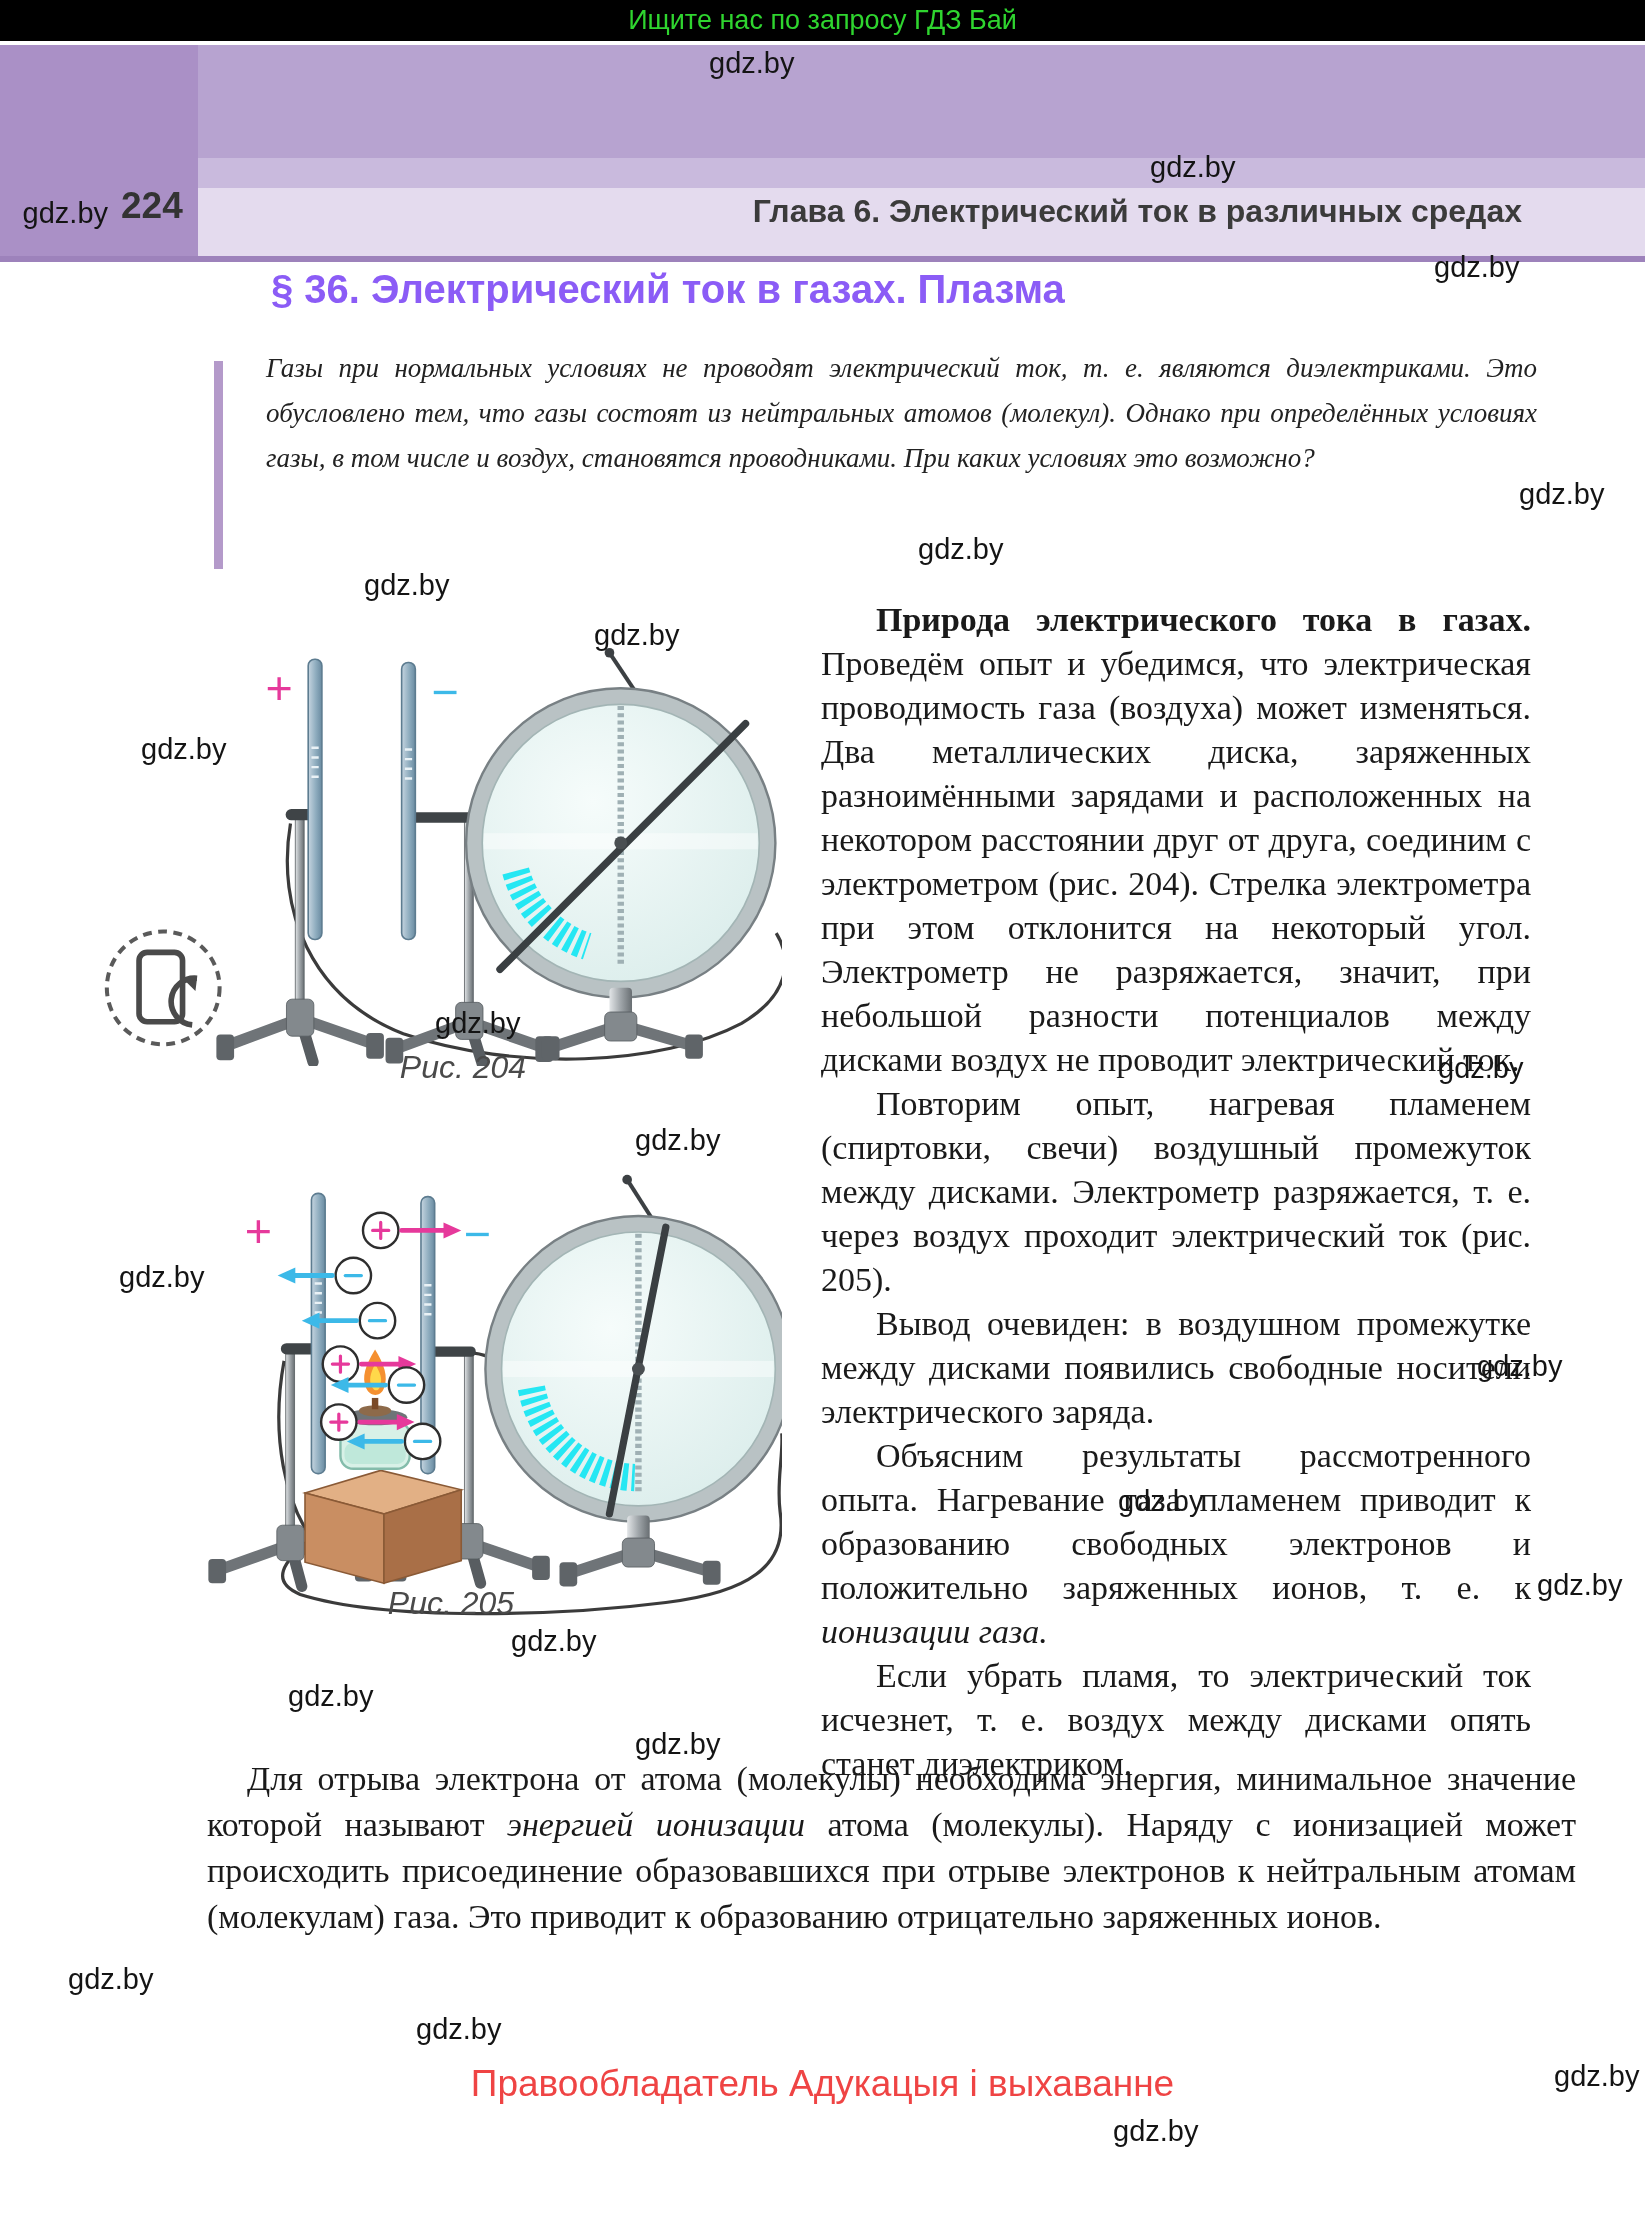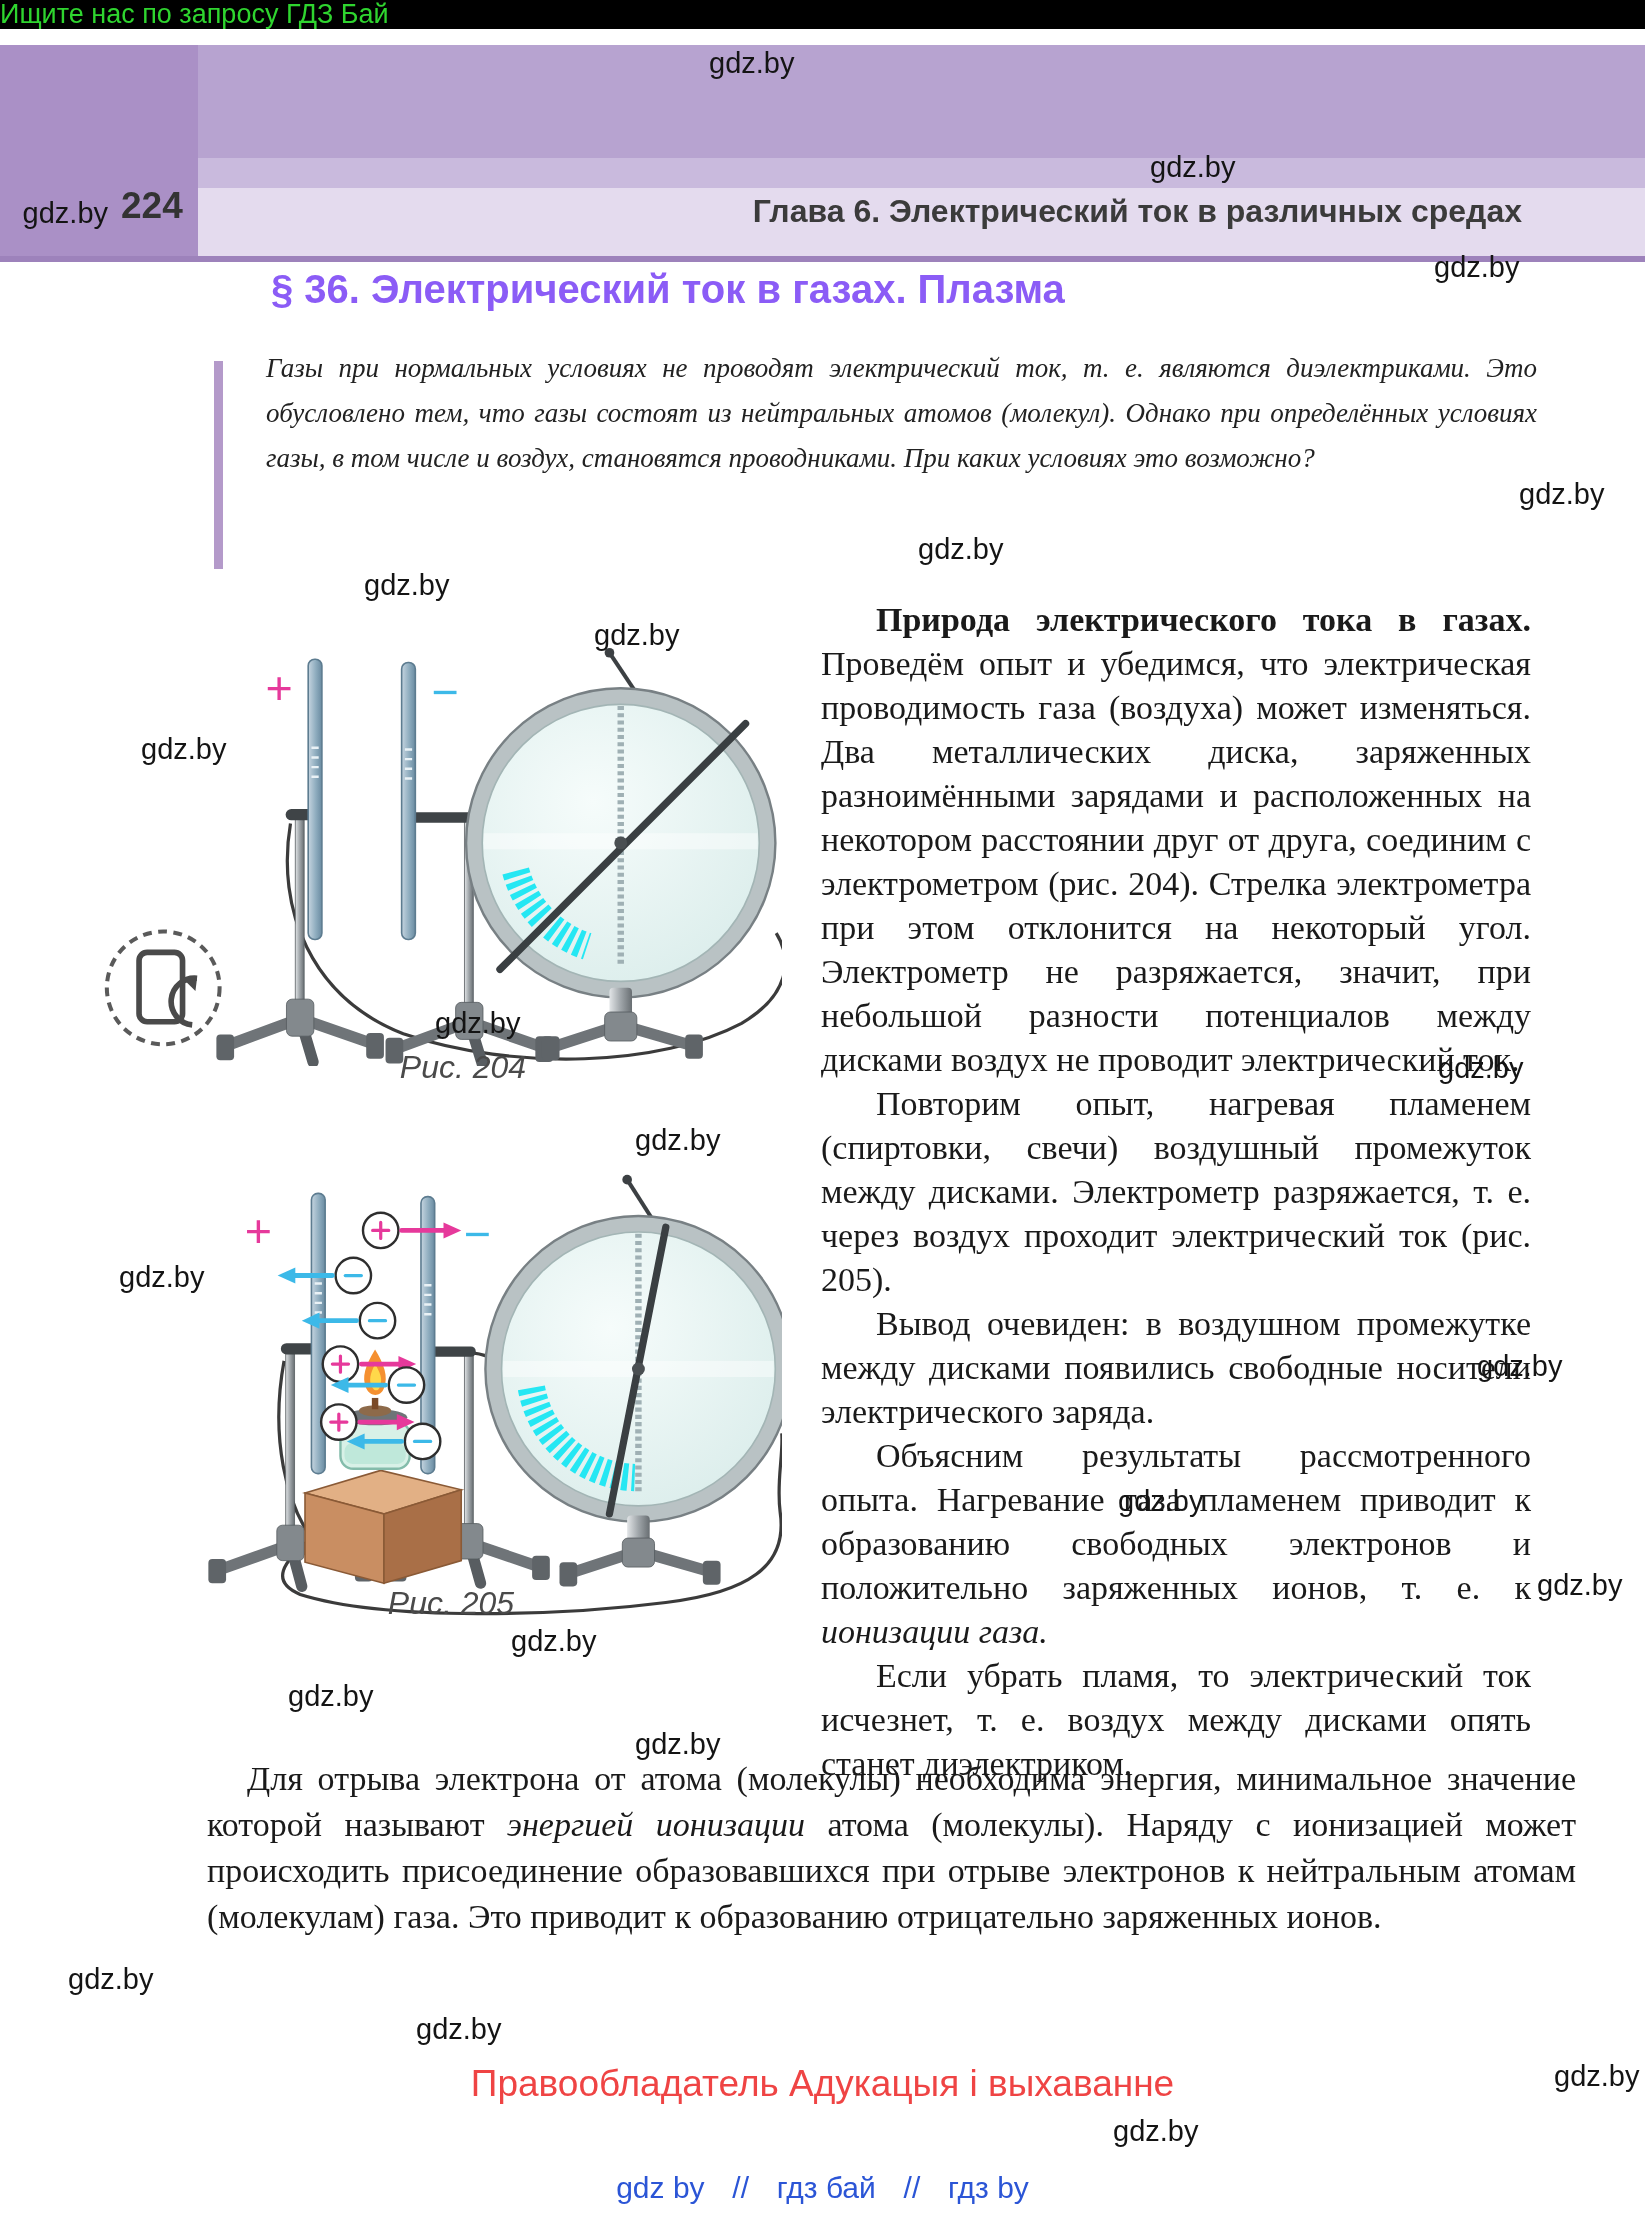--- a/index.html
+++ b/index.html
@@ -1,20 +1,20 @@
 <!DOCTYPE html>
 <html style="font-size:13px"><head>
 <meta charset="utf-8">
 <style>
   html,body{margin:0;padding:0;background:#888;}
   .page{position:relative;width:1645px;height:2216px;background:#ffffff;overflow:hidden;
         font-family:"Liberation Serif",serif;color:#1a1a1a;}
   
-  .top-banner{position:absolute;left:0;top:0;width:100%;height:29px;background:#000;
-              display:flex;align-items:center;justify-content:flex-start;}
+  .top-banner{position:absolute;left:0;top:0;width:100%;height:41px;background:#000;
+              display:flex;align-items:center;justify-content:center;}
   .top-banner span{font-family:"Liberation Sans",sans-serif;font-size:27px;color:#2fd52f;}
   
   .hdr-band1{position:absolute;left:0;top:45px;width:100%;height:113px;background:#b7a3d0;}
   .hdr-band2{position:absolute;left:0;top:158px;width:100%;height:31px;background:#c9badd;}
   .hdr-band3{position:absolute;left:0;top:188px;width:100%;height:68px;background:#e4dbee;}
   .hdr-border{position:absolute;left:0;top:256px;width:100%;height:6.4px;background:#9d82bb;}
   .hdr-sidebar{position:absolute;left:0;top:45px;width:198px;height:211px;background:#aa90c6;}
   .page-num{position:absolute;left:121px;top:185px;width:89px;font-family:"Liberation Sans",sans-serif;
             font-size:37px;font-weight:bold;color:#333;}
   .chapter-title{position:absolute;left:556px;top:193px;width:966px;text-align:right;
@@ -303,27 +303,20 @@
     <p>Вывод очевиден: в воздушном промежутке между дисками появились свободные носители электрического заряда.</p>
     <p><span>Объясним результаты рассмотренного опыта. Нагревание газа пламенем приводит к образованию свободных электронов и положительно заряженных ионов, т. е. к </span><i>ионизации газа.</i></p>
     <p>Если убрать пламя, то электрический ток исчезнет, т. е. воздух между дисками опять станет диэлектриком.</p>
   </div>
 
   <div class="para-full">
     <p><span>Для отрыва электрона от атома (молекулы) необходима энергия, минимальное значение которой называют </span><i>энергией ионизации</i><span> атома (молекулы). Наряду с ионизацией может происходить присоединение образовавшихся при отрыве электронов к нейтральным атомам (молекулам) газа. Это приводит к образованию отрицательно заряженных ионов.</span></p>
   </div>
 
   <div class="copyright">Правообладатель Адукацыя і выхаванне</div>
-  <div class="links">
-    <span>gdz by</span>
-    <span class="sep">//</span>
-    <span>гдз бай</span>
-    <span class="sep">//</span>
-    <span>гдз by</span>
-  </div>
 
   <span class="wm" style="left:709px;top:47px;">gdz.by</span>
   <span class="wm" style="left:1150px;top:151px;">gdz.by</span>
   <span class="wm" style="left:22.6px;top:197px;">gdz.by</span>
   <span class="wm" style="left:1434px;top:251px;">gdz.by</span>
   <span class="wm" style="left:1519px;top:478px;">gdz.by</span>
   <span class="wm" style="left:918px;top:533px;">gdz.by</span>
   <span class="wm" style="left:364px;top:569px;">gdz.by</span>
   <span class="wm" style="left:594px;top:619px;">gdz.by</span>
   <span class="wm" style="left:141px;top:733px;">gdz.by</span>

